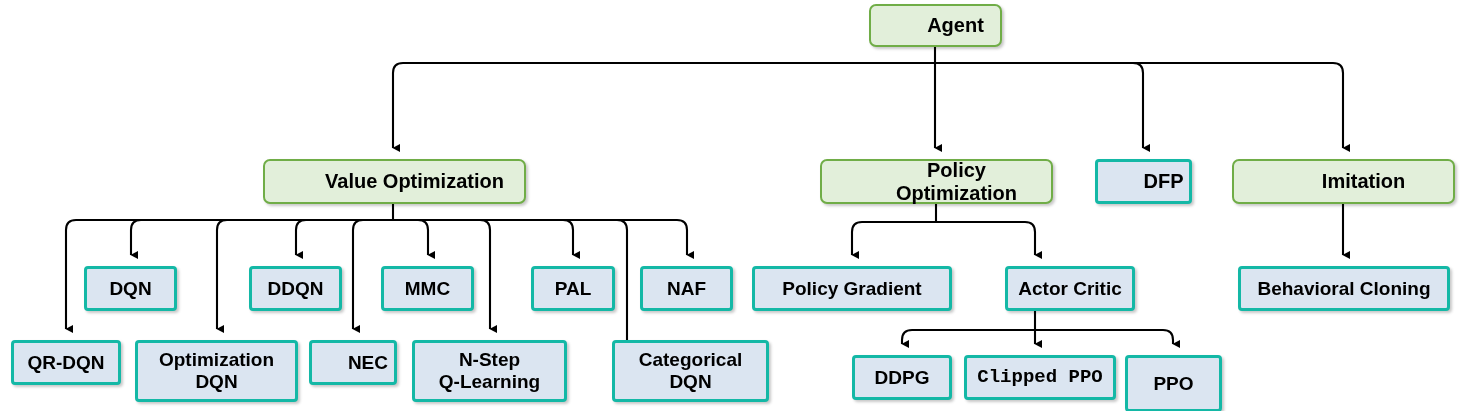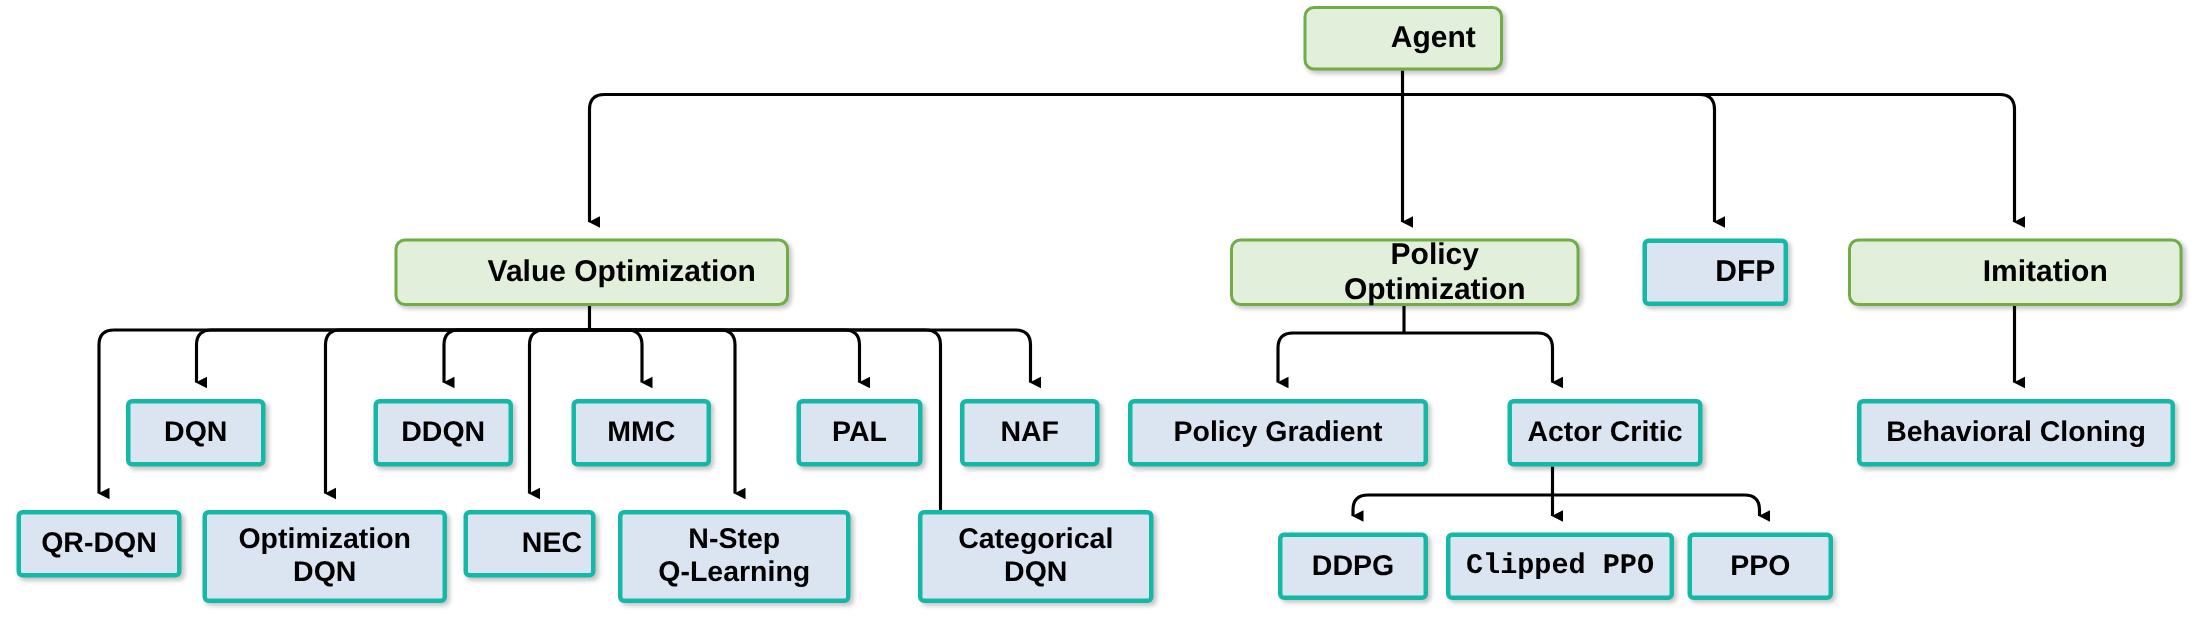--- a/index.html
+++ b/index.html
@@ -116,20 +116,20 @@
       </div>
       <div class="node blue f19" style="left: 966px; top: 266px; width: 130px; height: 45px; margin-left: 39px;">
         <span class="lbl">Actor Critic</span>
       </div>
       <div class="node blue f19" style="left: 852px; top: 355px; width: 100px; height: 45px;">
         <span class="lbl">DDPG</span>
       </div>
       <div class="node blue f19" style="left: 964px; top: 355px; width: 152px; height: 45px; font-family: Liberation Mono, monospace;">
         <span class="lbl">Clipped PPO</span>
       </div>
-      <div class="node blue f19" style="left: 1125px; top: 355px; width: 97px; height: 45px; text-align: center;">
+      <div class="node blue f19" style="left: 1125px; top: 355px; width: 97px; height: 57px; text-align: center;">
         <span class="lbl">PPO</span>
       </div>
       <div class="node blue f19" style="left: 1238px; top: 266px; width: 212px; height: 45px;">
         <span class="lbl">Behavioral Cloning</span>
       </div>
     </div>
 </div>
 
 </body></html>

